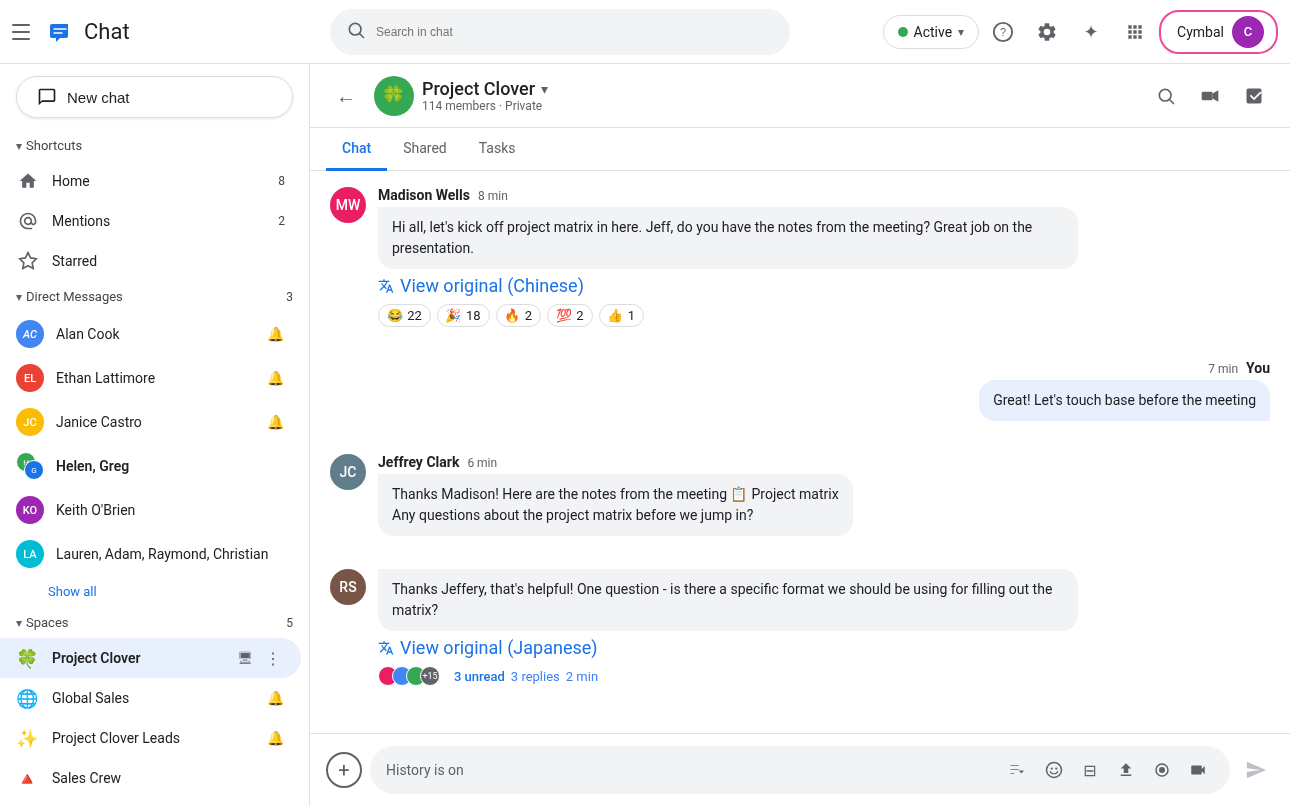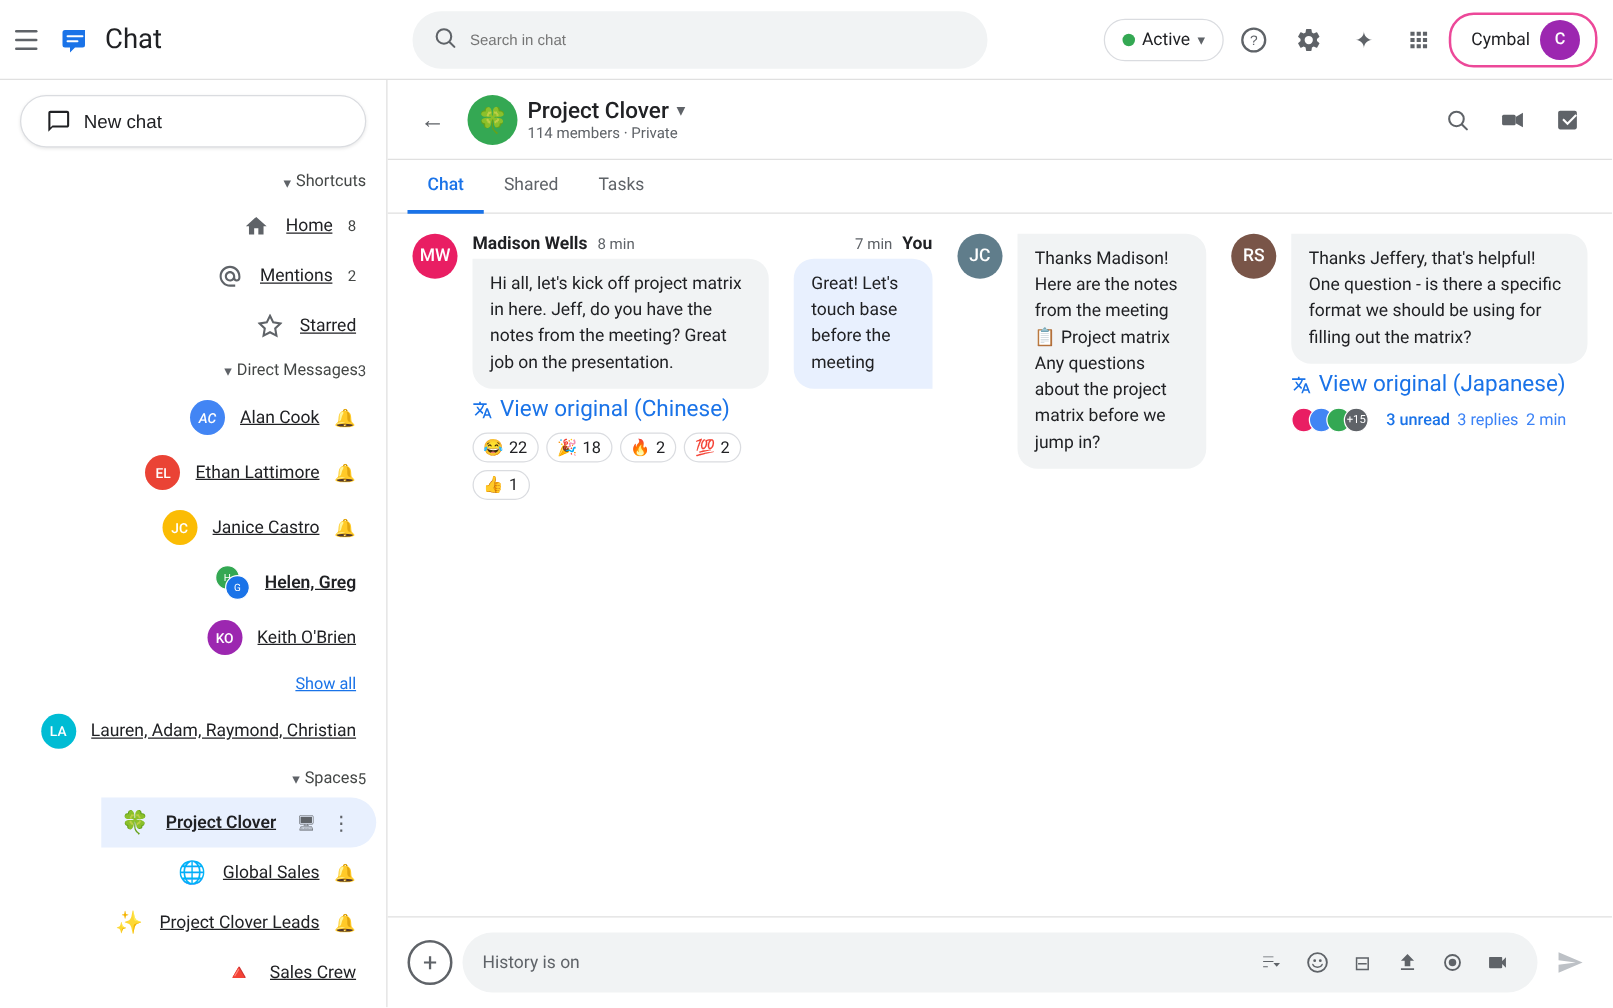--- a/index.html
+++ b/index.html
@@ -20,30 +20,30 @@
     .active-dot { width: 10px; height: 10px; border-radius: 50%; background: #34a853; }
     .icon-btn { width: 40px; height: 40px; border-radius: 50%; display: flex; align-items: center; justify-content: center; cursor: pointer; color: #5f6368; font-size: 20px; }
     .user-chip { display: flex; align-items: center; gap: 8px; padding: 4px 12px 4px 16px; border: 2px solid #ec4899; border-radius: 20px; cursor: pointer; }
     .user-chip-name { font-size: 14px; color: #202124; }
     .user-avatar-top { width: 32px; height: 32px; border-radius: 50%; background: #9c27b0; display: flex; align-items: center; justify-content: center; color: #fff; font-size: 13px; font-weight: 500; overflow: hidden; }
 
     
     .main { display: flex; flex: 1; overflow: hidden; }
 
     
-    .sidebar { width: 310px; flex-shrink: 0; border-right: 1px solid #e0e0e0; display: flex; flex-direction: column; overflow-y: auto; padding-bottom: 16px; align-items: flex-end; }
+    .sidebar { width: 310px; flex-shrink: 0; border-right: 1px solid #e0e0e0; display: flex; flex-direction: column; overflow-y: auto; padding-bottom: 16px; }
     .sidebar::-webkit-scrollbar { width: 6px; }
     .sidebar::-webkit-scrollbar-thumb { background: #dadce0; border-radius: 3px; }
     .new-chat-btn { margin: 12px 16px; display: flex; align-items: center; gap: 10px; padding: 10px 20px; border-radius: 24px; border: 1px solid #dadce0; cursor: pointer; font-size: 15px; color: #202124; background: #fff; box-shadow: 0 1px 3px rgba(0,0,0,0.1); width: calc(100% - 32px); }
     .section-header { display: flex; align-items: center; justify-content: space-between; padding: 8px 16px; cursor: pointer; color: #444746; font-size: 13px; }
     .section-header-left { display: flex; align-items: center; gap: 4px; }
     .sidebar-item { display: flex; align-items: center; padding: 8px 16px; cursor: pointer; border-radius: 0 24px 24px 0; margin-right: 8px; gap: 12px; position: relative; }
     .sidebar-item.active { background: #e8f0fe; }
     .sidebar-item-icon { width: 24px; height: 24px; display: flex; align-items: center; justify-content: center; font-size: 18px; flex-shrink: 0; }
-    .sidebar-item-label { flex: 1; font-size: 14px; color: #202124; white-space: nowrap; overflow: hidden; text-overflow: ellipsis; text-decoration: underline; }
+    .sidebar-item-label { flex: 1; font-size: 14px; color: #202124; white-space: nowrap; overflow: hidden; text-overflow: ellipsis; }
     .sidebar-item.bold .sidebar-item-label { font-weight: 600; }
     .badge-num { font-size: 12px; color: #444746; }
     .pin-icon { font-size: 14px; color: #5f6368; }
     .sidebar-item-actions { display: flex; gap: 4px; }
     .action-icon-sm { width: 24px; height: 24px; border-radius: 50%; display: flex; align-items: center; justify-content: center; color: #5f6368; font-size: 14px; cursor: pointer; }
     .avatar-sm { width: 28px; height: 28px; border-radius: 50%; display: flex; align-items: center; justify-content: center; color: #fff; font-size: 11px; font-weight: 500; flex-shrink: 0; }
     .avatar-multi { width: 28px; height: 28px; position: relative; flex-shrink: 0; }
     .avatar-multi .av1 { width: 20px; height: 20px; border-radius: 50%; position: absolute; top: 0; left: 0; border: 1px solid #fff; }
     .avatar-multi .av2 { width: 20px; height: 20px; border-radius: 50%; position: absolute; bottom: 0; right: 0; border: 1px solid #fff; }
 
@@ -56,21 +56,21 @@
     .chat-header-name { font-size: 18px; font-weight: 500; display: flex; align-items: center; gap: 6px; cursor: pointer; }
     .chat-header-sub { font-size: 12px; color: #5f6368; }
     .chat-header-icons { display: flex; gap: 4px; }
 
     
     .tabs { display: flex; border-bottom: 1px solid #e0e0e0; padding: 0 16px; flex-shrink: 0; }
     .tab { padding: 12px 16px; font-size: 14px; color: #5f6368; cursor: pointer; border-bottom: 3px solid transparent; margin-bottom: -1px; }
     .tab.active { color: #1a73e8; border-bottom-color: #1a73e8; font-weight: 500; }
 
     
-    .messages { flex: 1; overflow-y: auto; padding: 16px 20px; display: flex; flex-direction: row; gap: 20px; }
+    .messages { flex: 1; overflow-y: auto; padding: 16px 20px; display: flex; flex-direction: column; gap: 33px; }
     .messages::-webkit-scrollbar { width: 8px; }
     .messages::-webkit-scrollbar-thumb { background: #dadce0; border-radius: 4px; }
     .msg-row { display: flex; gap: 12px; }
     .msg-avatar { width: 36px; height: 36px; border-radius: 50%; flex-shrink: 0; display: flex; align-items: center; justify-content: center; color: #fff; font-size: 14px; font-weight: 500; }
     .msg-content { flex: 1; }
     .msg-header { display: flex; align-items: baseline; gap: 8px; margin-bottom: 4px; }
     .msg-name { font-size: 14px; font-weight: 700; }
     .msg-time { font-size: 12px; color: #5f6368; }
     .msg-bubble { background: #f1f3f4; border-radius: 0 16px 16px 16px; padding: 10px 14px; font-size: 14px; line-height: 1.5; max-width: 700px; display: inline-block; }
     .msg-bubble.sent { background: #e8f0fe; border-radius: 16px 16px 0 16px; }
@@ -226,26 +226,26 @@
       <div class="avatar-multi">
         <div class="av1" style="background:#34a853;display:flex;align-items:center;justify-content:center;color:#fff;font-size:8px;">H</div>
         <div class="av2" style="background:#1a73e8;display:flex;align-items:center;justify-content:center;color:#fff;font-size:8px;">G</div>
       </div>
       <span class="sidebar-item-label" style="font-weight:600;">Helen, Greg</span>
     </div>
     <div class="sidebar-item">
       <div class="avatar-sm" style="background:#9c27b0;">KO</div>
       <span class="sidebar-item-label">Keith O'Brien</span>
     </div>
+    <div class="sidebar-item">
+      <div class="avatar-sm" style="background:#00bcd4;">LA</div>
+      <span class="sidebar-item-label">Lauren, Adam, Raymond, Christian</span>
+    </div>
     <div class="sidebar-item" style="padding-left:48px;">
       <span class="sidebar-item-label" style="color:#1a73e8;font-size:13px;">Show all</span>
-    </div>
-    <div class="sidebar-item">
-      <div class="avatar-sm" style="background:#00bcd4;">LA</div>
-      <span class="sidebar-item-label">Lauren, Adam, Raymond, Christian</span>
     </div>
 
     <div class="section-header">
       <div class="section-header-left">
         <span class="collapse-icon">▾</span>
         <span>Spaces</span>
       </div>
       <span class="badge-num">5</span>
     </div>
 
@@ -364,20 +364,24 @@
             <span class="msg-time">7 min</span>
             <span class="msg-name">You</span>
           </div>
           <div class="msg-bubble sent">Great! Let's touch base before the meeting</div>
         </div>
       </div>
 
       <div class="msg-row">
         <div class="msg-avatar" style="background:#607d8b;">JC</div>
         <div class="msg-content">
+          <div class="msg-header">
+            <span class="msg-name">Jeffrey Clark</span>
+            <span class="msg-time">6 min</span>
+          </div>
           <div class="msg-bubble" style="white-space:pre-line;">Thanks Madison!  Here are the notes from the meeting 📋 Project matrix
 Any questions about the project matrix before we jump in?</div>
         </div>
       </div>
 
       <div class="msg-row">
         <div class="msg-avatar" style="background:#795548;">RS</div>
         <div class="msg-content">
           <div class="msg-bubble">Thanks Jeffery, that's helpful!  One question -  is there a specific format we should be using for filling out the matrix?</div>
           <div class="translate-link">

